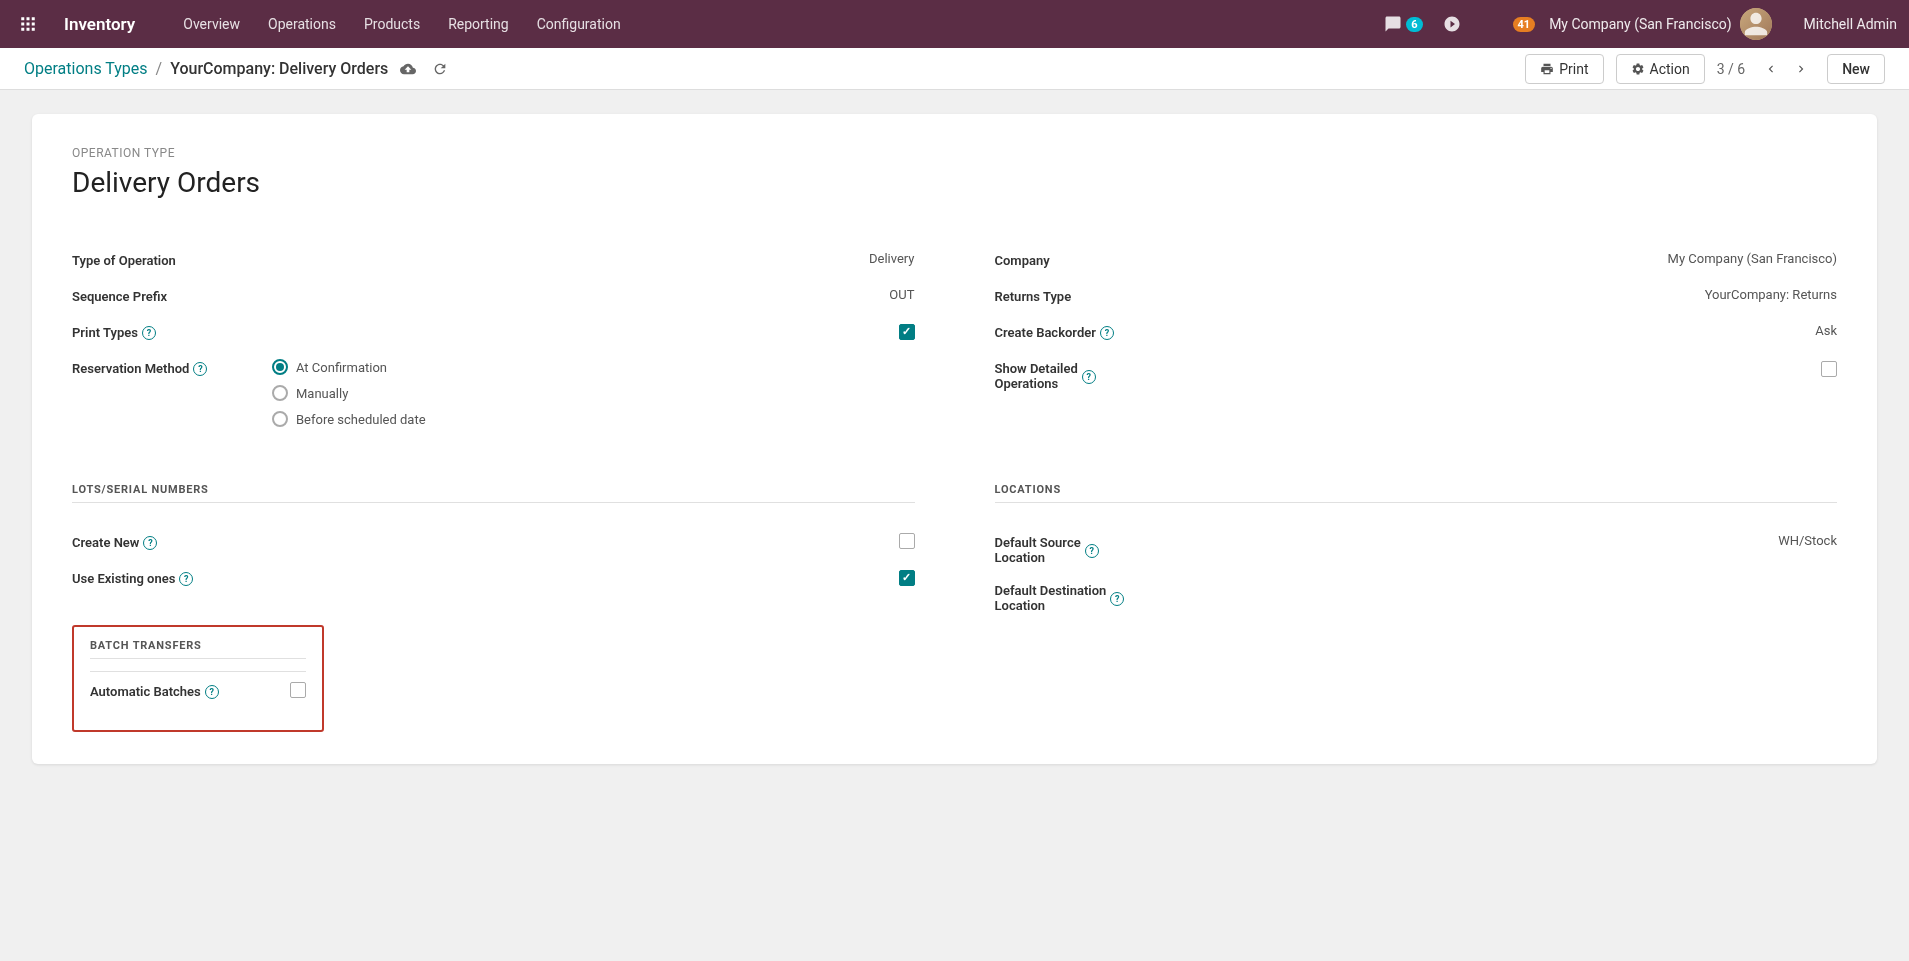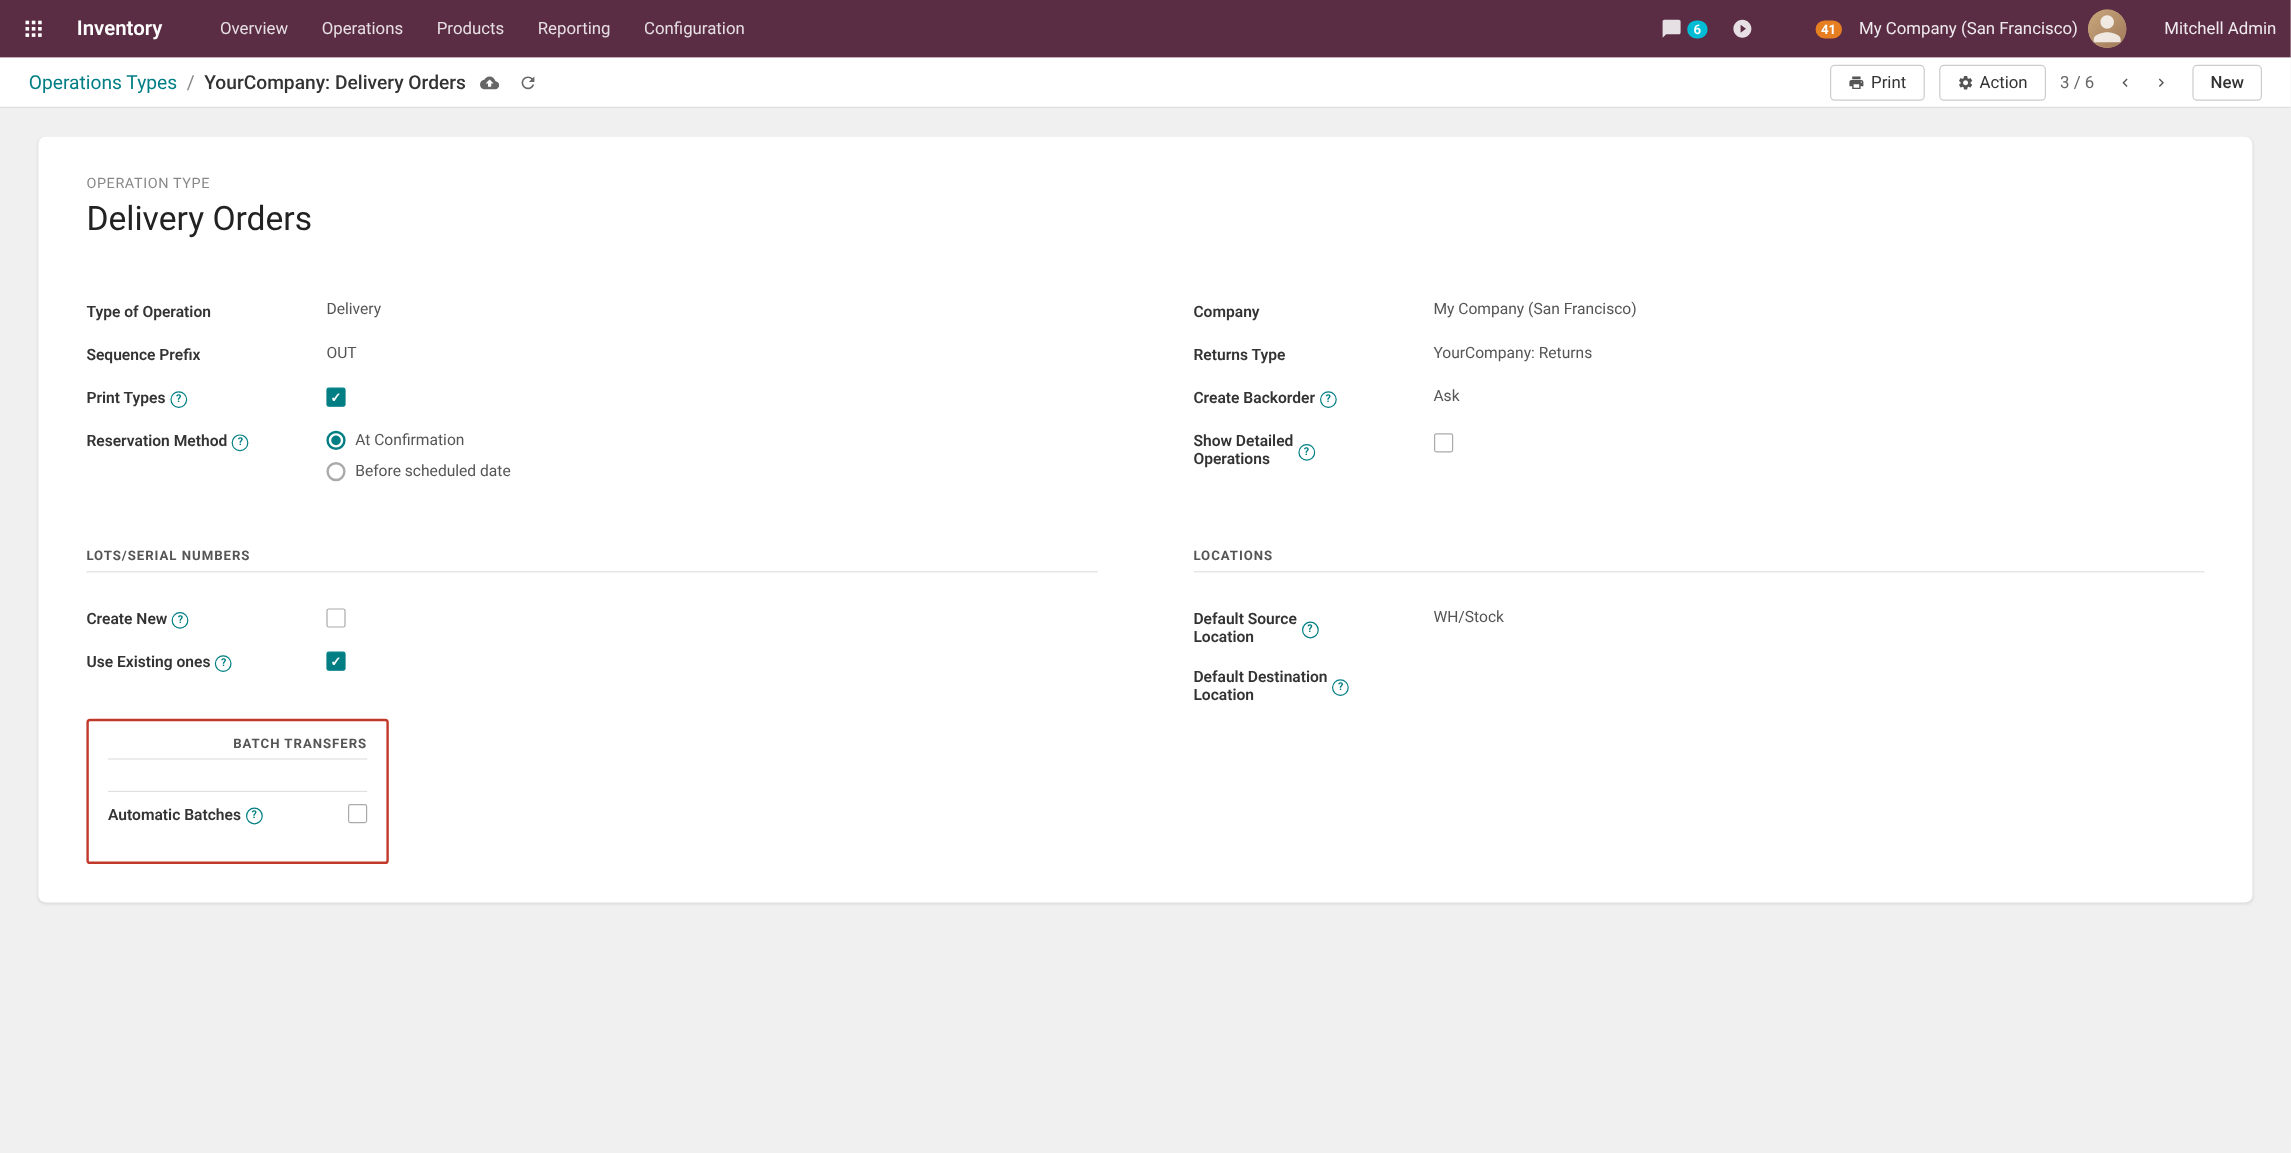--- a/index.html
+++ b/index.html
@@ -130,21 +130,21 @@
       padding: 8px 0;
       min-height: 36px;
     }
     .field-label {
       width: 200px; flex-shrink: 0;
       font-size: 13px; font-weight: 600; color: #333;
       padding-top: 2px;
       display: flex; align-items: center; gap: 4px;
     }
     .field-value {
-      font-size: 13px; color: #555; flex: 1;
+      font-size: 13px; color: #555; flex: 1; text-align: right;
     }
     .help-icon {
       display: inline-flex; align-items: center; justify-content: center;
       width: 14px; height: 14px; border-radius: 50%;
       border: 1px solid #017e84; color: #017e84;
       font-size: 9px; cursor: pointer; font-style: normal;
       font-weight: 700; flex-shrink: 0;
     }
 
     
@@ -341,20 +341,24 @@
           </div>
           <div class="field-value radio-group">
             <div class="radio-option">
               <div class="radio-circle selected">
                 <div class="radio-inner"></div>
               </div>
               <span class="radio-label">At Confirmation</span>
             </div>
             <div class="radio-option">
               <div class="radio-circle"></div>
+              <span class="radio-label">Manually</span>
+            </div>
+            <div class="radio-option">
+              <div class="radio-circle"></div>
               <span class="radio-label">Before scheduled date</span>
             </div>
           </div>
         </div>
 
       </div>
 
       <div>
 
         <div class="field-row">
@@ -412,21 +416,21 @@
           </div>
           <div class="field-value">
             <div class="checkbox-field">
               <span class="checkmark">✓</span>
             </div>
           </div>
         </div>
 
         <div style="margin-top: 24px;">
           <div class="batch-section-highlight">
-            <div class="section-title" style="margin-bottom: 26px; text-align: right;">BATCH TRANSFERS</div>
+            <div class="section-title" style="margin-bottom: 12px;">BATCH TRANSFERS</div>
             <hr class="full-divider" style="margin-top:6px; margin-bottom:10px;">
             <div class="field-row" style="padding:0;">
               <div class="field-label">
                 <span>Automatic Batches</span>
                 <span class="help-icon">?</span>
               </div>
               <div class="field-value">
                 <div class="checkbox-field-empty"></div>
               </div>
             </div>

